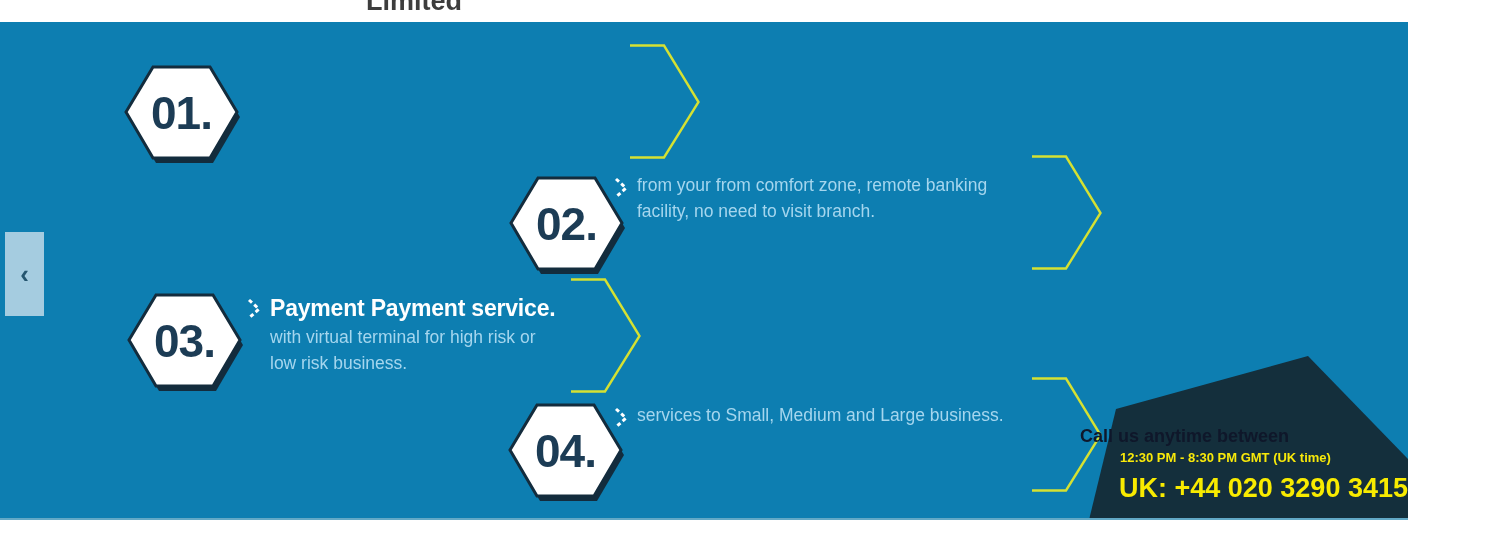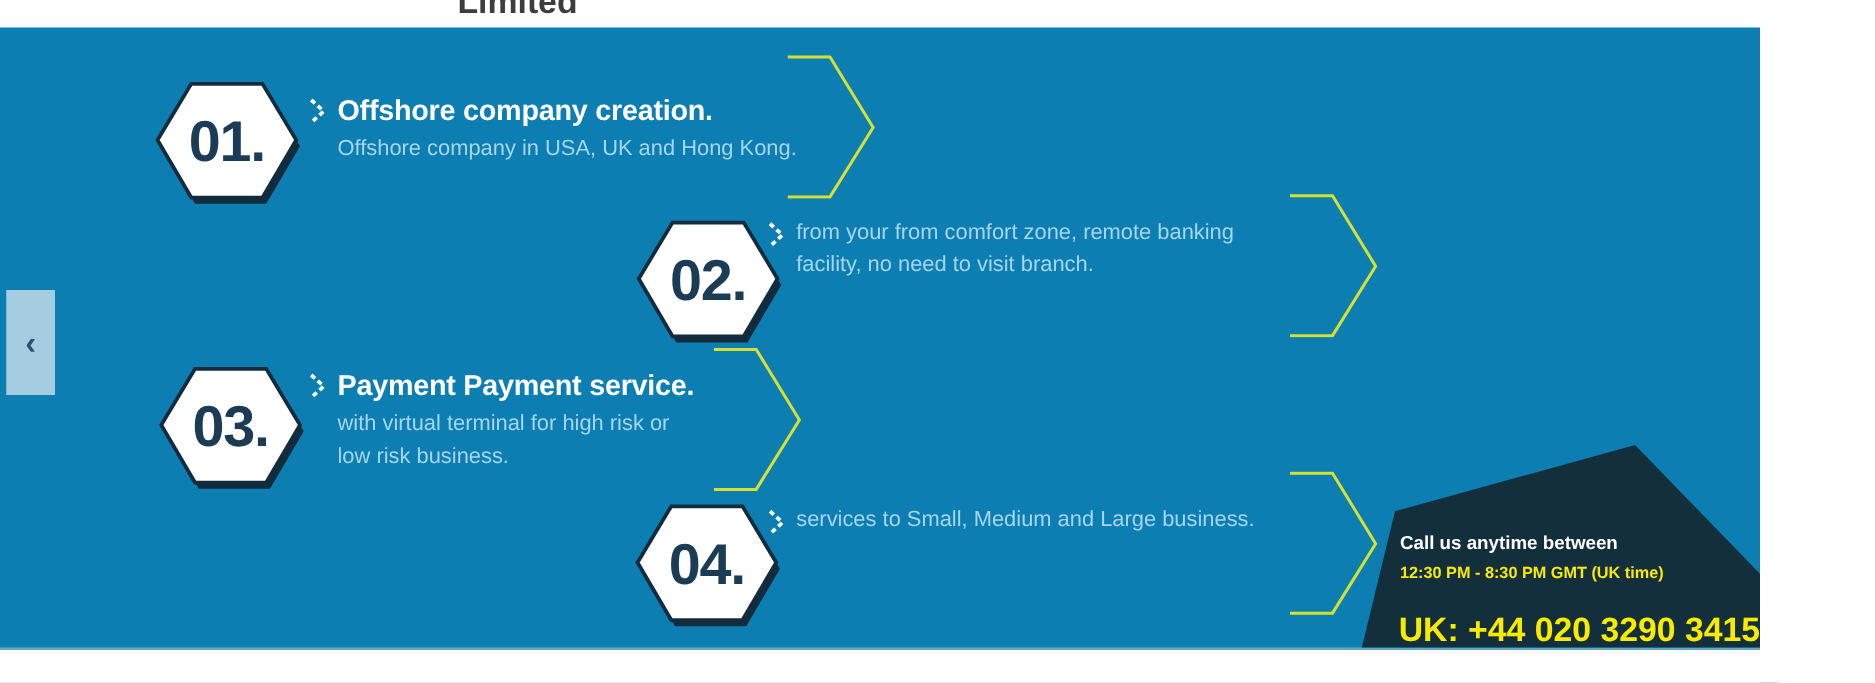--- a/index.html
+++ b/index.html
@@ -27,23 +27,23 @@
   .svc-chevron { position:absolute; left:-24px; top:4px; width:16px; height:22px; }
   .svc-title { font-size:23px; font-weight:bold; color:#ffffff; letter-spacing:-0.2px; }
   .svc-desc { font-size:17.5px; line-height:25.5px; color:#a5d6ee; }
 
   
   .bracket { position:absolute; width:70px; height:115px; }
 
   
   .deco-layer { position:absolute; left:0; top:0; width:1494px; height:498px; pointer-events:none; }
 
-  .callout-line1 { position:absolute; left:1120px; top:404px; font-size:15px; font-weight:bold; color:#ffffff; }
+  .callout-line1 { position:absolute; left:1080px; top:404px; font-size:18px; font-weight:bold; color:#0f172a; }
   .callout-line2 { position:absolute; left:1120px; top:428px; font-size:13px; font-weight:bold; color:#f8e90a; }
-  .callout-phone { position:absolute; left:1119px; top:451px; font-size:27px; font-weight:bold; color:#f8eb00;margin-top:16px; }
+  .callout-phone { position:absolute; left:1119px; top:451px; font-size:27px; font-weight:bold; color:#f8eb00; }
 
   
   .nav-arrow { position:absolute; top:210px; width:39px; height:84px; background:#a5cce0;
     display:flex; align-items:center; justify-content:center; cursor:pointer;
     color:#25556f; font-size:26px; font-weight:bold; user-select:none; }
   .nav-prev { left:5px; }
   .nav-next { left:1451px; }
 
   
   .bottom-strip { position:absolute; left:0; top:522px; width:1494px; height:24px; background:#ffffff; }
@@ -79,29 +79,20 @@
     <svg class="bracket" style="left:1032px; top:355px;" viewBox="0 0 70 115">
       <path d="M 0 1.5 H 34 L 68.5 58 L 34 113.5 H 0" fill="none" stroke="#d5e132" stroke-width="2.4"></path>
     </svg>
 
     <div class="hex" style="left:125px; top:42px;text-align:right;">
       <svg viewBox="0 0 113 99">
         <polygon points="1,48 28,3 85,3 112,48 85,94 28,94" transform="translate(3,5)" fill="#132c3d"></polygon>
         <polygon points="1,48 28,3 85,3 112,48 85,94 28,94" fill="#ffffff" stroke="#132c3d" stroke-width="3"></polygon>
       </svg>
       <span class="hex-num">01.</span>
-    </div>
-    <div class="svc" style="left:270px; top:52px;">
-      <div class="svc-title-row">
-        <svg class="svc-chevron" viewBox="0 0 16 22">
-          <polyline points="3,2 13,11 3,20" fill="none" stroke="#ffffff" stroke-width="3" stroke-dasharray="4 3"></polyline>
-        </svg>
-        <span class="svc-title">Offshore company creation.</span>
-      </div>
-      <div class="svc-desc">Offshore company in USA, UK and Hong Kong.</div>
     </div>
 
     <div class="hex" style="left:510px; top:153px;">
       <svg viewBox="0 0 113 99">
         <polygon points="1,48 28,3 85,3 112,48 85,94 28,94" transform="translate(3,5)" fill="#132c3d"></polygon>
         <polygon points="1,48 28,3 85,3 112,48 85,94 28,94" fill="#ffffff" stroke="#132c3d" stroke-width="3"></polygon>
       </svg>
       <span class="hex-num">02.</span>
     </div>
     <div class="svc" style="left:637px; top:151px;">

